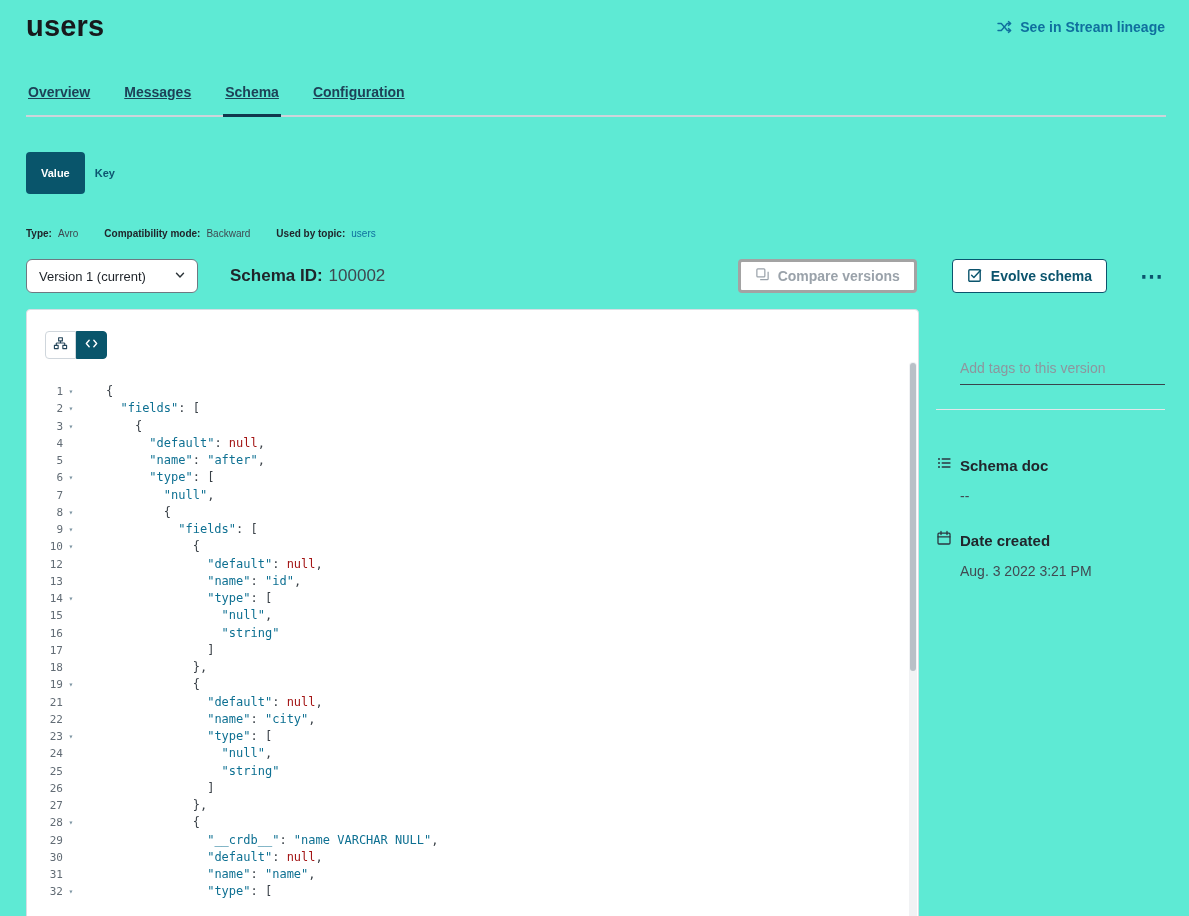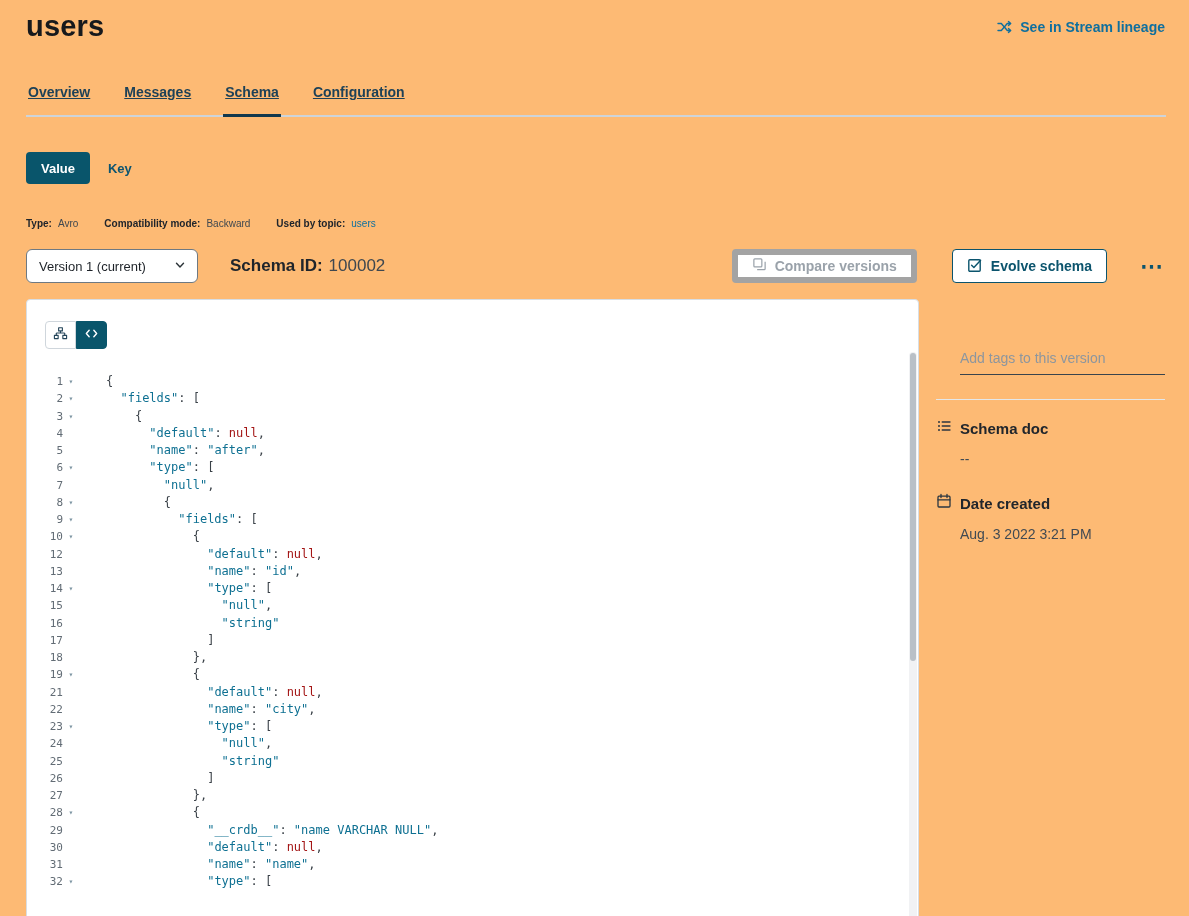--- a/index.html
+++ b/index.html
@@ -1,51 +1,51 @@
 <!DOCTYPE html>
 <html><head>
 <meta charset="utf-8">
 <style>
   * { margin:0; padding:0; box-sizing:border-box; }
   html,body { background:#fff; }
   body { font-family:"Liberation Sans", sans-serif; color:#21262c; }
-  .page { width:1189px; height:916px; overflow:hidden; position:relative; background:#fdba74; }
+  .page { width:1189px; height:916px; overflow:hidden; position:relative; background:#5eead4; }
 
   
   .topbar { display:flex; align-items:center; justify-content:space-between; padding:10px 24px 0 26px; }
   .page-title { font-size:29px; font-weight:700; color:#17191c; letter-spacing:.2px; }
   .lineage-link { display:flex; align-items:center; gap:7px; color:#0f6f9e; font-size:14px; font-weight:700; text-decoration:none; cursor:pointer; }
   .lineage-link svg { display:block; }
 
   
   .tabs { display:flex; gap:30px; margin:41px 23px 0 26px; border-bottom:2px solid #cdd4da; }
   .tab { font-size:14px; font-weight:600; color:#1d4157; padding:0 2px 15px 2px; position:relative; cursor:pointer;text-decoration:underline; }
   .tab.active::after { content:""; position:absolute; left:0; right:0; bottom:-2px; height:3px; background:#11384d; }
 
   
   .vk-toggle { display:flex; align-items:center; margin:35px 0 0 26px; gap:0; }
-  .vk { height:32px; font-size:13px; font-weight:600; border:none; background:transparent; cursor:pointer; font-family:inherit; }
+  .vk { height:42px; font-size:11px; font-weight:600; border:none; background:transparent; cursor:pointer; font-family:inherit; }
   .vk.value { background:#09556b; color:#fff; padding:0 15px; border-radius:4px; }
-  .vk.key { color:#0d5570; padding:0 18px; }
+  .vk.key { color:#0d5570; padding:0 10px; }
 
   
   .meta-row { display:flex; gap:26px; margin:34px 0 0 26px; font-size:10px; align-items:baseline; }
   .meta-item { display:flex; gap:6px; }
   .meta-label { font-weight:700; color:#20252b; }
   .meta-value { color:#3e474f; }
   .meta-link { color:#0f6f9e; cursor:pointer; }
 
   
   .version-row { display:flex; align-items:center; margin:20px 23px 0 26px;gap:17px; }
   .version-select { width:172px; height:34px; border:1px solid #6e7982; border-radius:6px; background:#fff;
     display:flex; align-items:center; justify-content:space-between; padding:0 10px 0 12px; font-size:13px; color:#1d2averaging228; color:#1d2228; cursor:pointer; }
   .schema-id { display:flex; gap:6px; margin-left:15px; font-size:17px; }
   .btn { height:34px; display:inline-flex; align-items:center; gap:8px; border-radius:4px; font-size:14px; font-weight:600;
     padding:0 14px; background:#fff; cursor:pointer; font-family:inherit; }
-  .btn-compare { margin-left:auto; border:6px solid #a3a3a3; color:#9aa2aa; cursor:default; }
+  .btn-compare { margin-left:auto; border:3px solid #a3a3a3; color:#9aa2aa; cursor:default; }
   .btn-evolve { margin-left:18px; border:1px solid #0b546d; color:#0b546d; }
   .more-dots { margin-left:14px; color:#0b546d; font-size:23px; font-weight:700; line-height:0; letter-spacing:1px; cursor:pointer; padding:0 2px; }
 
   
   .content { display:flex; margin:16px 0 0 26px; align-items:stretch; }
   .editor-panel { width:893px; flex:none; border:1px solid #d8dee4; border-radius:4px; position:relative; height:740px; background:#fff; overflow:hidden; }
   .view-toggle { display:inline-flex; margin:21px 0 0 18px; }
   .vt-btn { width:31px; height:28px; display:flex; align-items:center; justify-content:center; border:1px solid #cfd6dc; background:#fff; cursor:pointer; }
   .vt-btn.tree { border-radius:4px 0 0 4px; color:#24455a; }
   .vt-btn.code { border-radius:0 4px 4px 0; background:#09556b; border-color:#09556b; color:#fff; }
@@ -64,21 +64,21 @@
   .sb-thumb { position:absolute; top:1px; left:1px; width:6px; height:308px; background:#b9c0c7; border-radius:3px; cursor:pointer; }
 
   
   .sidebar { width:270px; flex:none; padding:26px 24px 0 17px; }
   .sb-head { display:flex; align-items:center; gap:8px; color:#2b3640; }
   .sb-head h3 { font-size:15px; font-weight:700; color:#21262c; }
   .tags-input { display:block; width:calc(100% - 24px); margin:21px 0 0 24px; border:none; outline:none;
     border-bottom:1.5px solid #39444c; padding:4px 0 8px 0; font-size:14px; font-family:inherit; color:#21262c; background:transparent; }
   .tags-input::placeholder { color:#8d969e; }
   .sb-divider { height:1px; background:#e3e7ea; margin:24px 0 0 0; }
-  .sb-section { margin-top:18px; }
+  .sb-section { margin-top:45px; }
   .sb-section.first { margin-top:0; }
   .sb-section.dates { margin-top:26px; }
   .sb-value { margin:13px 0 0 24px; font-size:14px; color:#414a52; }
 </style>
 </head>
 <body>
 
 <div class="page">
 
   <header class="topbar">

